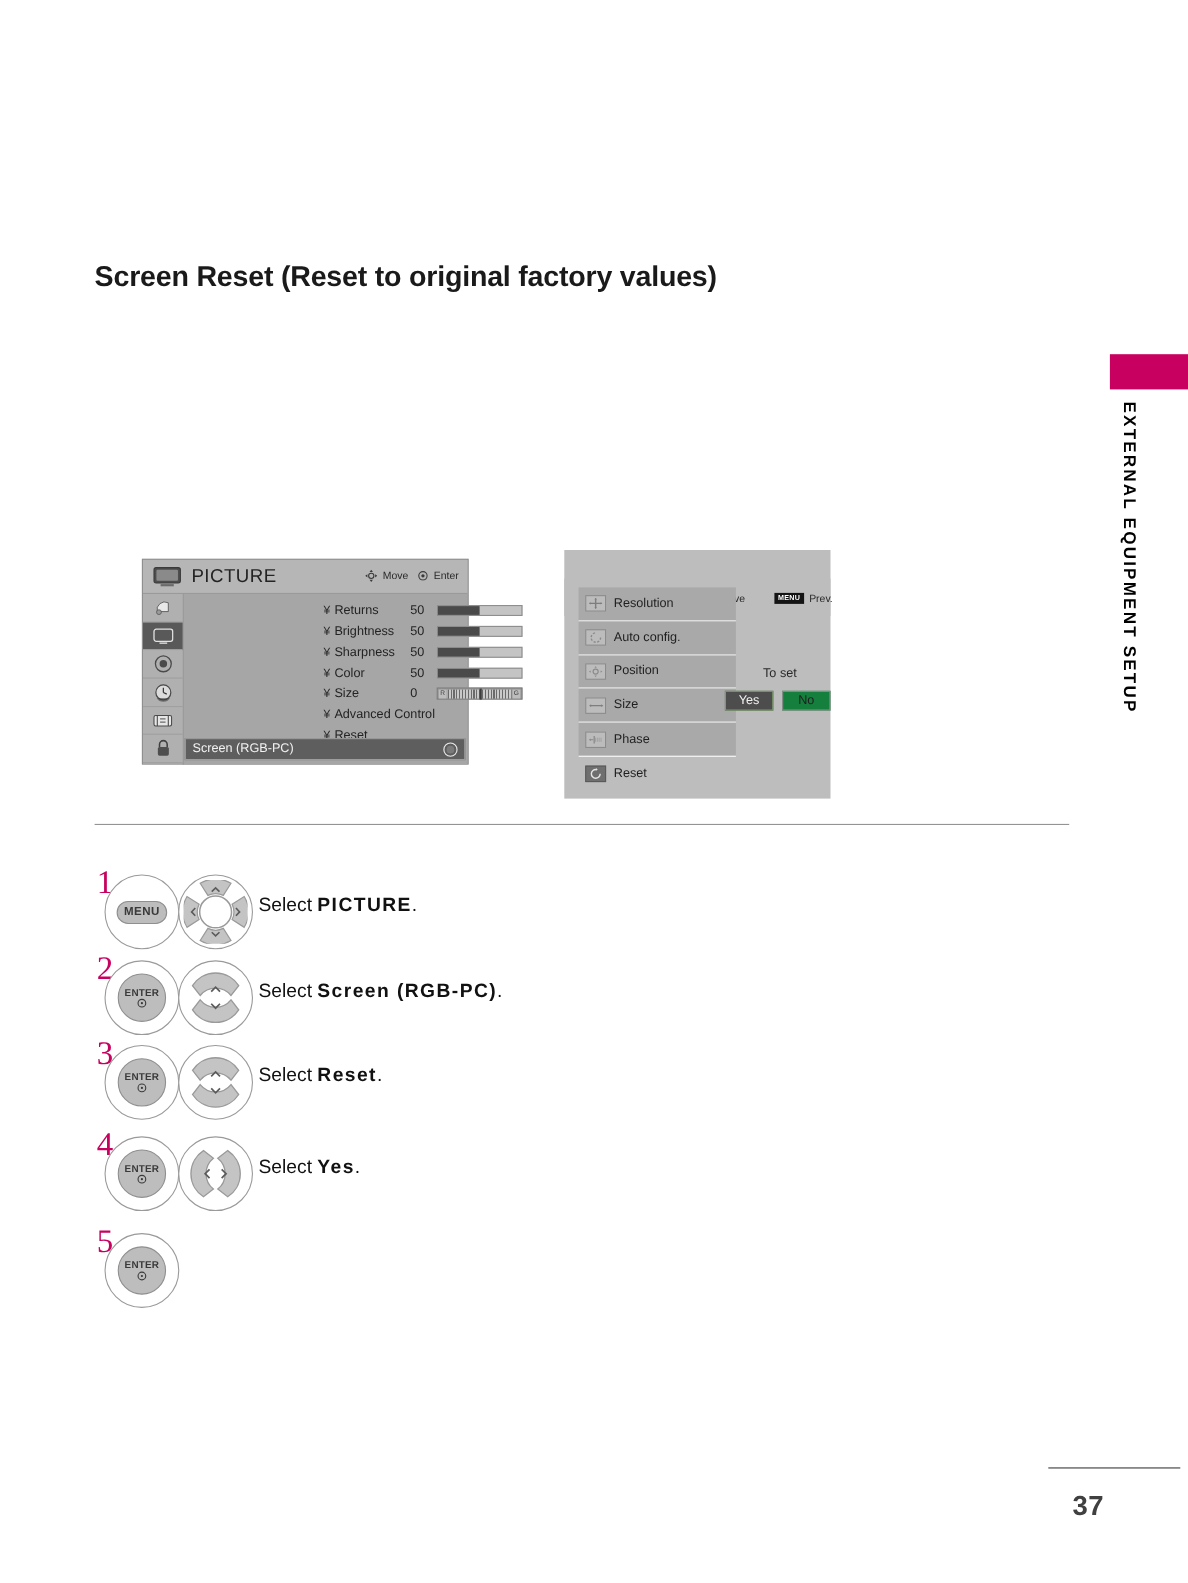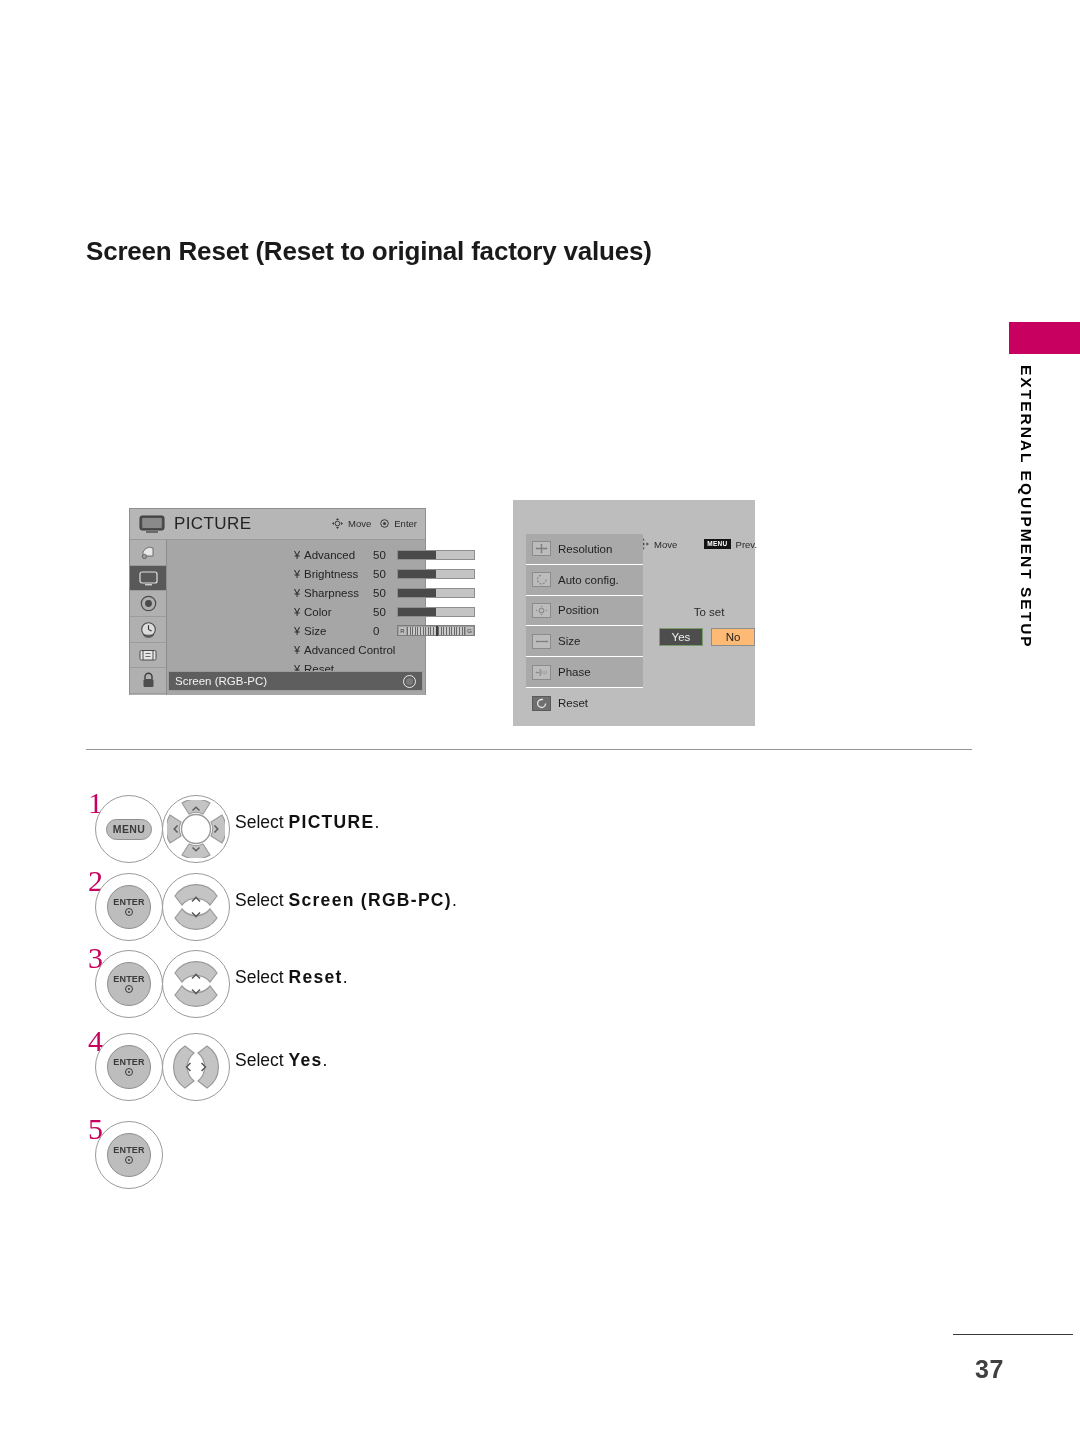--- a/index.html
+++ b/index.html
@@ -274,21 +274,21 @@
     font-size: 6.5px;
     font-weight: bold;
     letter-spacing: 0.3px;
     padding: 1.5px 3px;
     line-height: 1;
   }
   #screen-list {
     position: absolute;
     left: 13px;
     top: 34px;
-    width: 117px;
+    width: 143px;
   }
   .scr-item {
     height: 30.8px;
     background: #a9a9a9;
     border-bottom: 1.5px solid #ffffff;
     box-sizing: border-box;
     display: flex;
     align-items: center;
     padding-left: 6px;
     gap: 7px;
@@ -329,21 +329,21 @@
     width: 44px; height: 18px;
     background: #4d4d4d;
     border: 1px solid #7a9b6a;
     box-sizing: border-box;
     color: #f0f0f0;
     font-size: 11.5px;
     display: flex; align-items: center; justify-content: center;
   }
   #btn-no {
     width: 44px; height: 18px;
-    background: #fdba74;
+    background: #15803d;
     border: 1px solid #8d8d8d;
     box-sizing: border-box;
     color: #1f1f1f;
     font-size: 11.5px;
     display: flex; align-items: center; justify-content: center;
   }
 
   
   #divider {
     position: absolute;
@@ -534,21 +534,21 @@
         <path d="M4 7 L4 4.8 A3.5 3.5 0 0 1 11 4.8 L11 7" fill="none" stroke="#3f3f3f" stroke-width="1.4"></path>
         <rect x="2.5" y="7" width="10" height="8" rx="1.5" fill="#4e4e4e"></rect>
       </svg>
     </div>
   </div>
 
   <div id="picture-body">
 
     <div class="pic-row" style="margin-top:5px">
       <span class="yen">¥</span>
-      <span class="lbl">Advanced</span>
+      <span class="lbl">Returns</span>
       <span class="val">50</span>
       <span class="slider">
           <i style="width:50%"></i>
         </span>
     </div>
 
     <div class="pic-row">
       <span class="yen">¥</span>
       <span class="lbl">Brightness</span>
       <span class="val">50</span>

